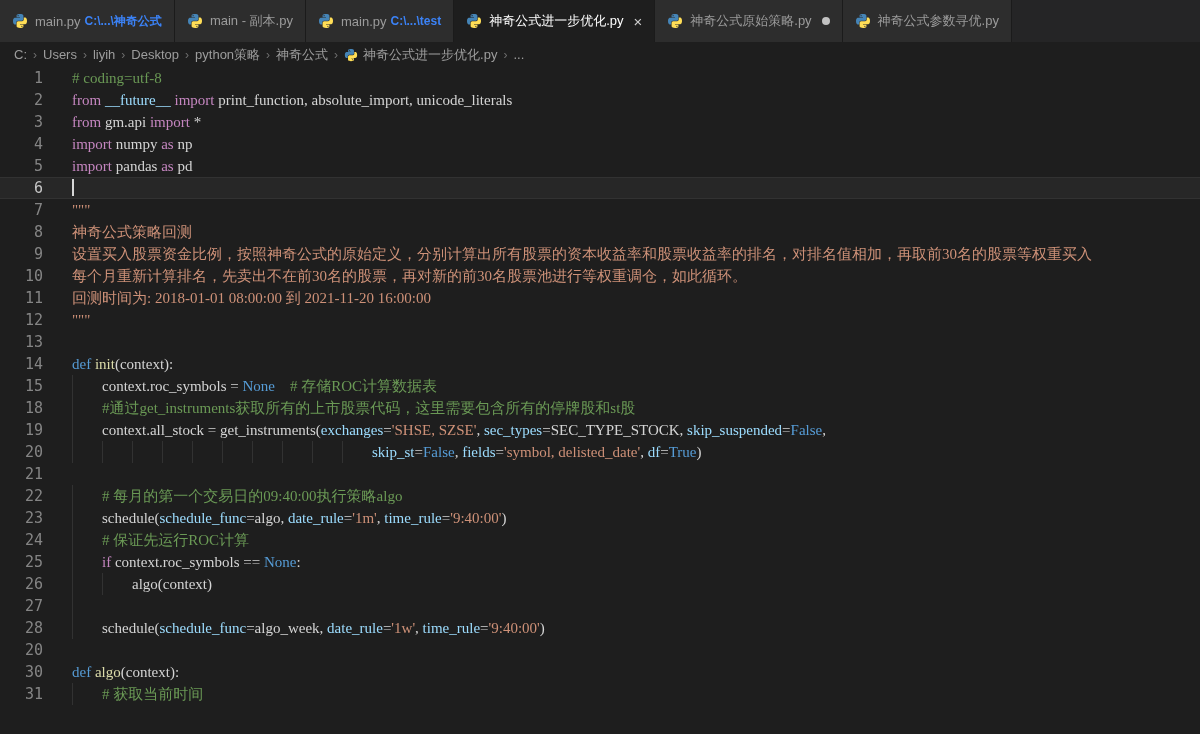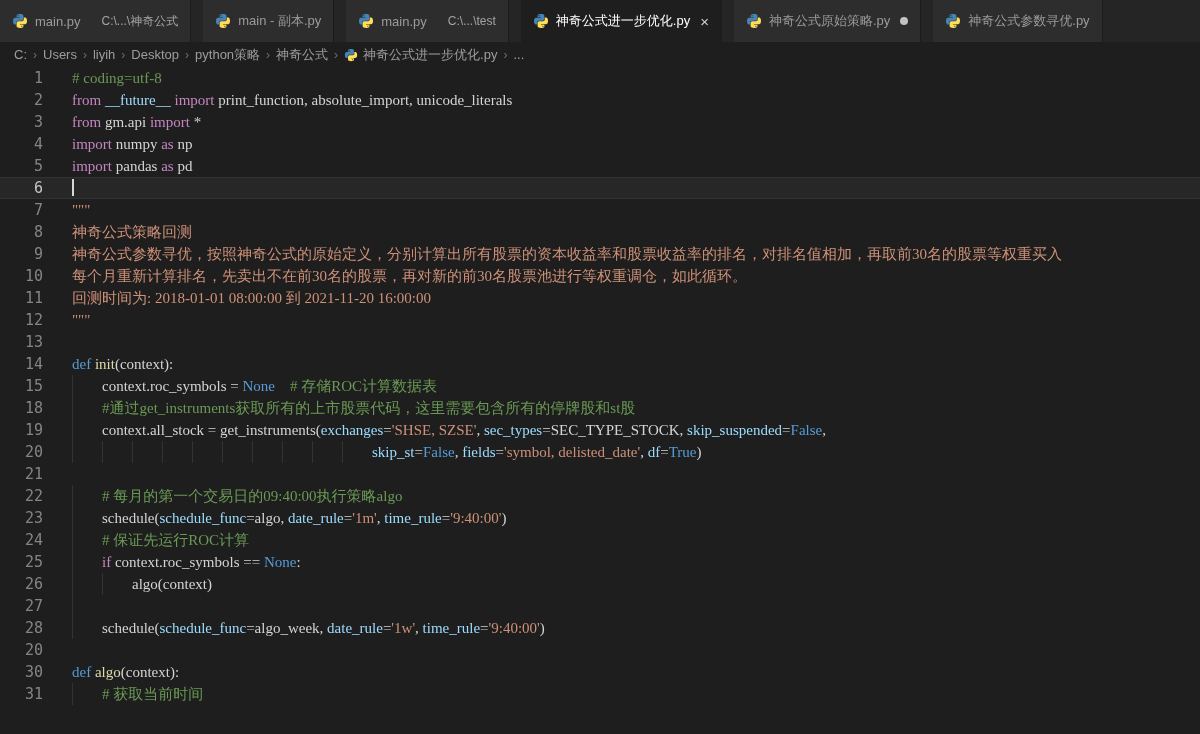--- a/index.html
+++ b/index.html
@@ -7,34 +7,34 @@
   body {
     background: var(--editor-bg, #1e1e1e);
     font-family: "Liberation Sans", sans-serif;
     position: relative;
   }
 
   
   .tab-bar {
     height:42px; width:1200px;
     background: var(--tabbar-bg, #252526);
-    display:flex; align-items:stretch; overflow:hidden;gap:12px;
+    display:flex; align-items:stretch; overflow:hidden;
   }
   .tab {
     display:flex; align-items:center;
     padding:0 12px;
     background: var(--tab-bg, #2d2d2d);
     border-right:1px solid #1b1b1b;
     color:#9b9b9b; font-size:13px;
     white-space:nowrap; cursor:pointer; flex:none;
   }
   .tab.active { background: var(--active-tab-bg, #1e1e1e); color:#ffffff; }
   .tab-icon { display:inline-flex; margin-right:7px; }
   .tab-icon svg { width:16px; height:16px; }
-  .tab-desc { margin-left:21px; font-size:12px; color:#a3a3a3; }
+  .tab-desc { margin-left:4px; font-size:12px; color:#3b82f6;font-weight:bold; }
   .tab-close { margin-left:10px; font-size:15px; color:#cfcfcf; cursor:pointer; line-height:1; }
   .tab-dot { margin-left:10px; width:8px; height:8px; border-radius:50%; background:#c2c2c2; }
 
   
   .breadcrumb {
     height:25px; width:1200px;
     display:flex; align-items:center;
     padding-left:14px; font-size:13px; color:#9d9d9d;
     background: var(--editor-bg, #1e1e1e);
     white-space:nowrap;
@@ -199,21 +199,21 @@
     <div class="line">
       <span class="ln">7</span>
       <span class="code"><span class="tok-ds">"""</span></span>
     </div>
     <div class="line">
       <span class="ln">8</span>
       <span class="code"><span class="tok-ds">神奇公式策略回测</span></span>
     </div>
     <div class="line">
       <span class="ln">9</span>
-      <span class="code"><span class="tok-ds">神奇公式参数寻优，按照神奇公式的原始定义，分别计算出所有股票的资本收益率和股票收益率的排名，对排名值相加，再取前30名的股票等权重买入</span></span>
+      <span class="code"><span class="tok-ds">设置买入股票资金比例，按照神奇公式的原始定义，分别计算出所有股票的资本收益率和股票收益率的排名，对排名值相加，再取前30名的股票等权重买入</span></span>
     </div>
     <div class="line">
       <span class="ln">10</span>
       <span class="code"><span class="tok-ds">每个月重新计算排名，先卖出不在前30名的股票，再对新的前30名股票池进行等权重调仓，如此循环。</span></span>
     </div>
     <div class="line">
       <span class="ln">11</span>
       <span class="code"><span class="tok-ds">回测时间为: 2018-01-01 08:00:00 到 2021-11-20 16:00:00</span></span>
     </div>
     <div class="line">

